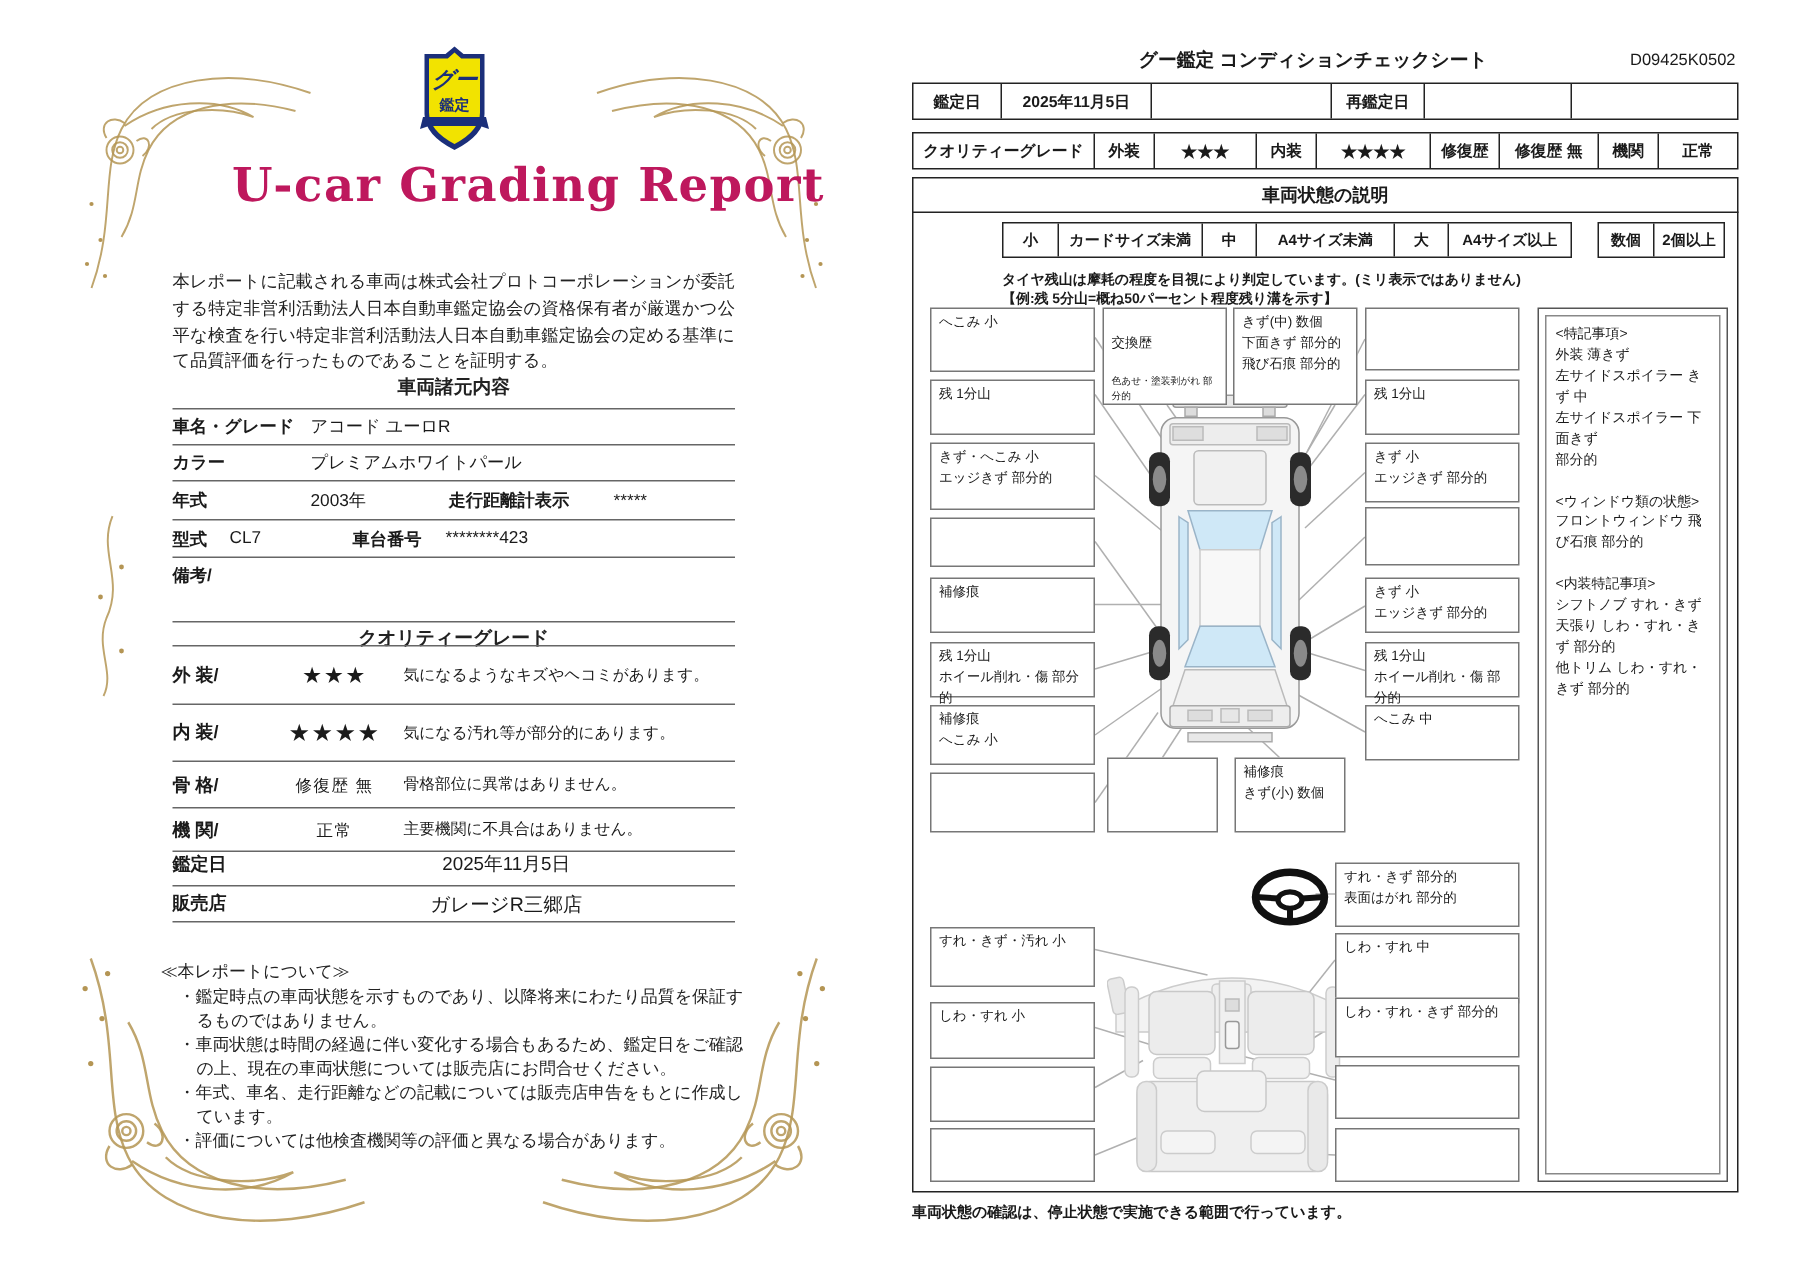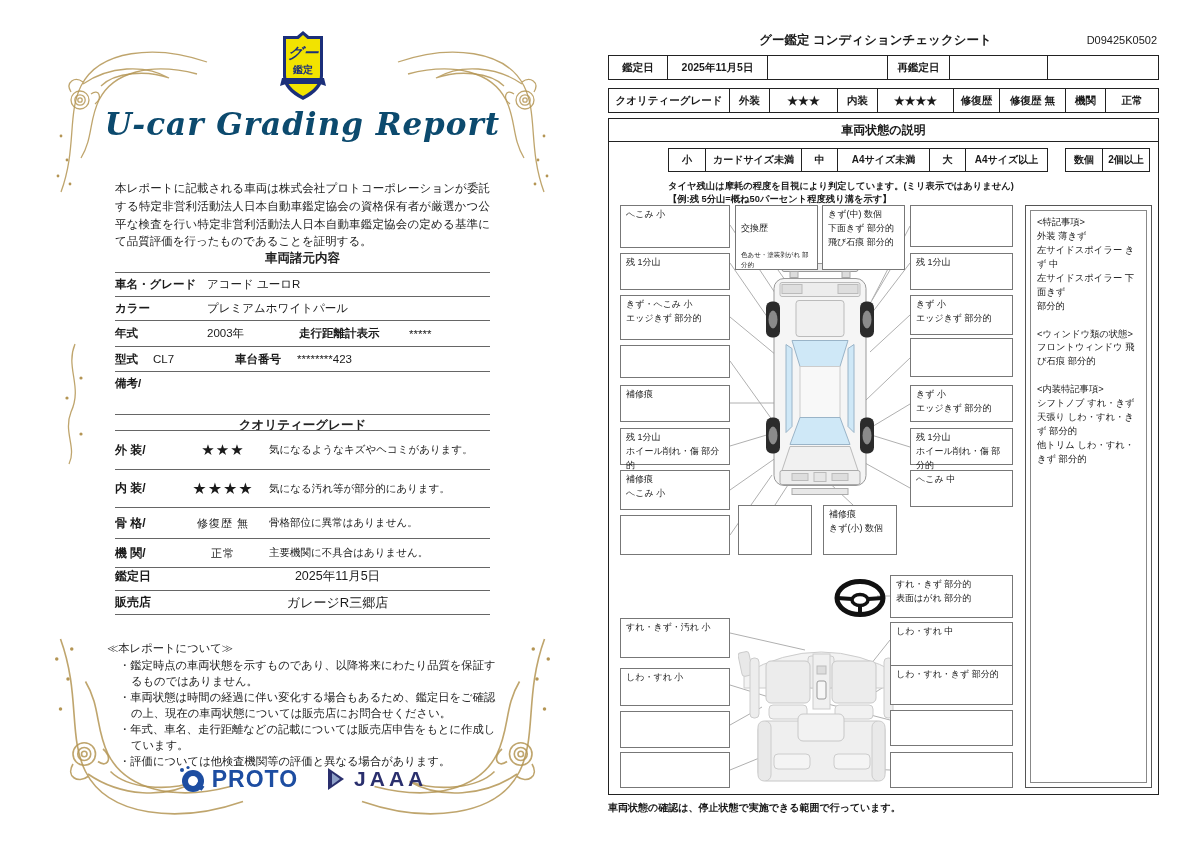--- a/index.html
+++ b/index.html
@@ -2,22 +2,22 @@
 <html><head>
 <meta charset="utf-8">
 <style>
   html,body{margin:0;padding:0;background:#fff;}
   body{width:1200px;height:848px;position:relative;overflow:hidden;
        font-family:"Liberation Sans",sans-serif;color:#1a1a1a;}
   .abs{position:absolute;}
 
   
   #left-page{left:55px;top:18px;width:495px;height:815px;}
-  #lp-title{top:88px;left:0;width:100%;text-align:center;font-family:"DejaVu Serif",serif;
-            font-style:italic;font-weight:bold;font-size:31px;color:#0c4a6e;letter-spacing:1px;}
+  #lp-title{top:88px;left:0;width:100%;text-align:right;font-family:"DejaVu Serif",serif;
+            font-weight:bold;font-size:31px;color:#be185d;letter-spacing:1px;}
   #lp-subtitle{top:138px;left:0;width:100%;text-align:center;font-size:13px;font-weight:bold;color:#222;}
   #lp-intro{top:162px;left:60px;width:375px;font-family:"Liberation Serif",serif;
             font-size:11.5px;line-height:1.55;text-align:justify;color:#222;}
   .lp-sec-head{left:0;width:100%;text-align:center;font-size:12.5px;font-weight:bold;color:#222;}
   .spec-table{left:60px;width:375px;}
   .srow{display:flex;align-items:center;border-bottom:1px solid #666;font-size:11.5px;}
   .srow:first-child{border-top:1px solid #666;}
   .slabel{font-weight:bold;}
   .grow{display:flex;align-items:center;border-bottom:1px solid #666;}
   .grow:first-child{border-top:1px solid #666;}
@@ -184,39 +184,20 @@
   </div>
 
   <div id="lp-notes" class="abs">
     <div class="nhead">≪本レポートについて≫</div>
     <div class="note-li">鑑定時点の車両状態を示すものであり、以降将来にわたり品質を保証するものではありません。</div>
     <div class="note-li">車両状態は時間の経過に伴い変化する場合もあるため、鑑定日をご確認の上、現在の車両状態については販売店にお問合せください。</div>
     <div class="note-li">年式、車名、走行距離などの記載については販売店申告をもとに作成しています。</div>
     <div class="note-li">評価については他検査機関等の評価と異なる場合があります。</div>
   </div>
 
-  <div id="lp-logos" class="abs">
-    <div style="display:flex;align-items:center;gap:6px">
-      <svg width="28" height="28" viewBox="0 0 28 28">
-        <circle cx="15" cy="16" r="11" fill="#1d4da1"></circle>
-        <circle cx="15" cy="16" r="5" fill="#fff"></circle>
-        <rect x="18" y="19" width="8" height="5" fill="#1d4da1" transform="rotate(35 22 21)"></rect>
-        <circle cx="4" cy="5" r="2" fill="#1d4da1"></circle>
-          <circle cx="10" cy="2.5" r="1.6" fill="#1d4da1"></circle>
-      </svg>
-      <span class="proto-text">PROTO</span>
-    </div>
-    <div style="display:flex;align-items:center;gap:6px">
-      <svg width="24" height="26" viewBox="0 0 24 26">
-        <polygon points="4,2 20,13 4,24" fill="#2a2f6d"></polygon>
-        <polygon points="8,7 16,13 8,19" fill="#8ea0c8"></polygon>
-      </svg>
-      <span class="jaaa-text">JAAA</span>
-    </div>
-  </div>
 </div>
 
 
 <div id="right-page" class="abs">
 
   <div id="rp-title" class="abs">グー鑑定 コンディションチェックシート</div>
   <div id="rp-docid" class="abs">D09425K0502</div>
 
   <div class="rp-table abs" style="top:25px">
     <div class="rp-cell" style="width:58px">鑑定日</div>

